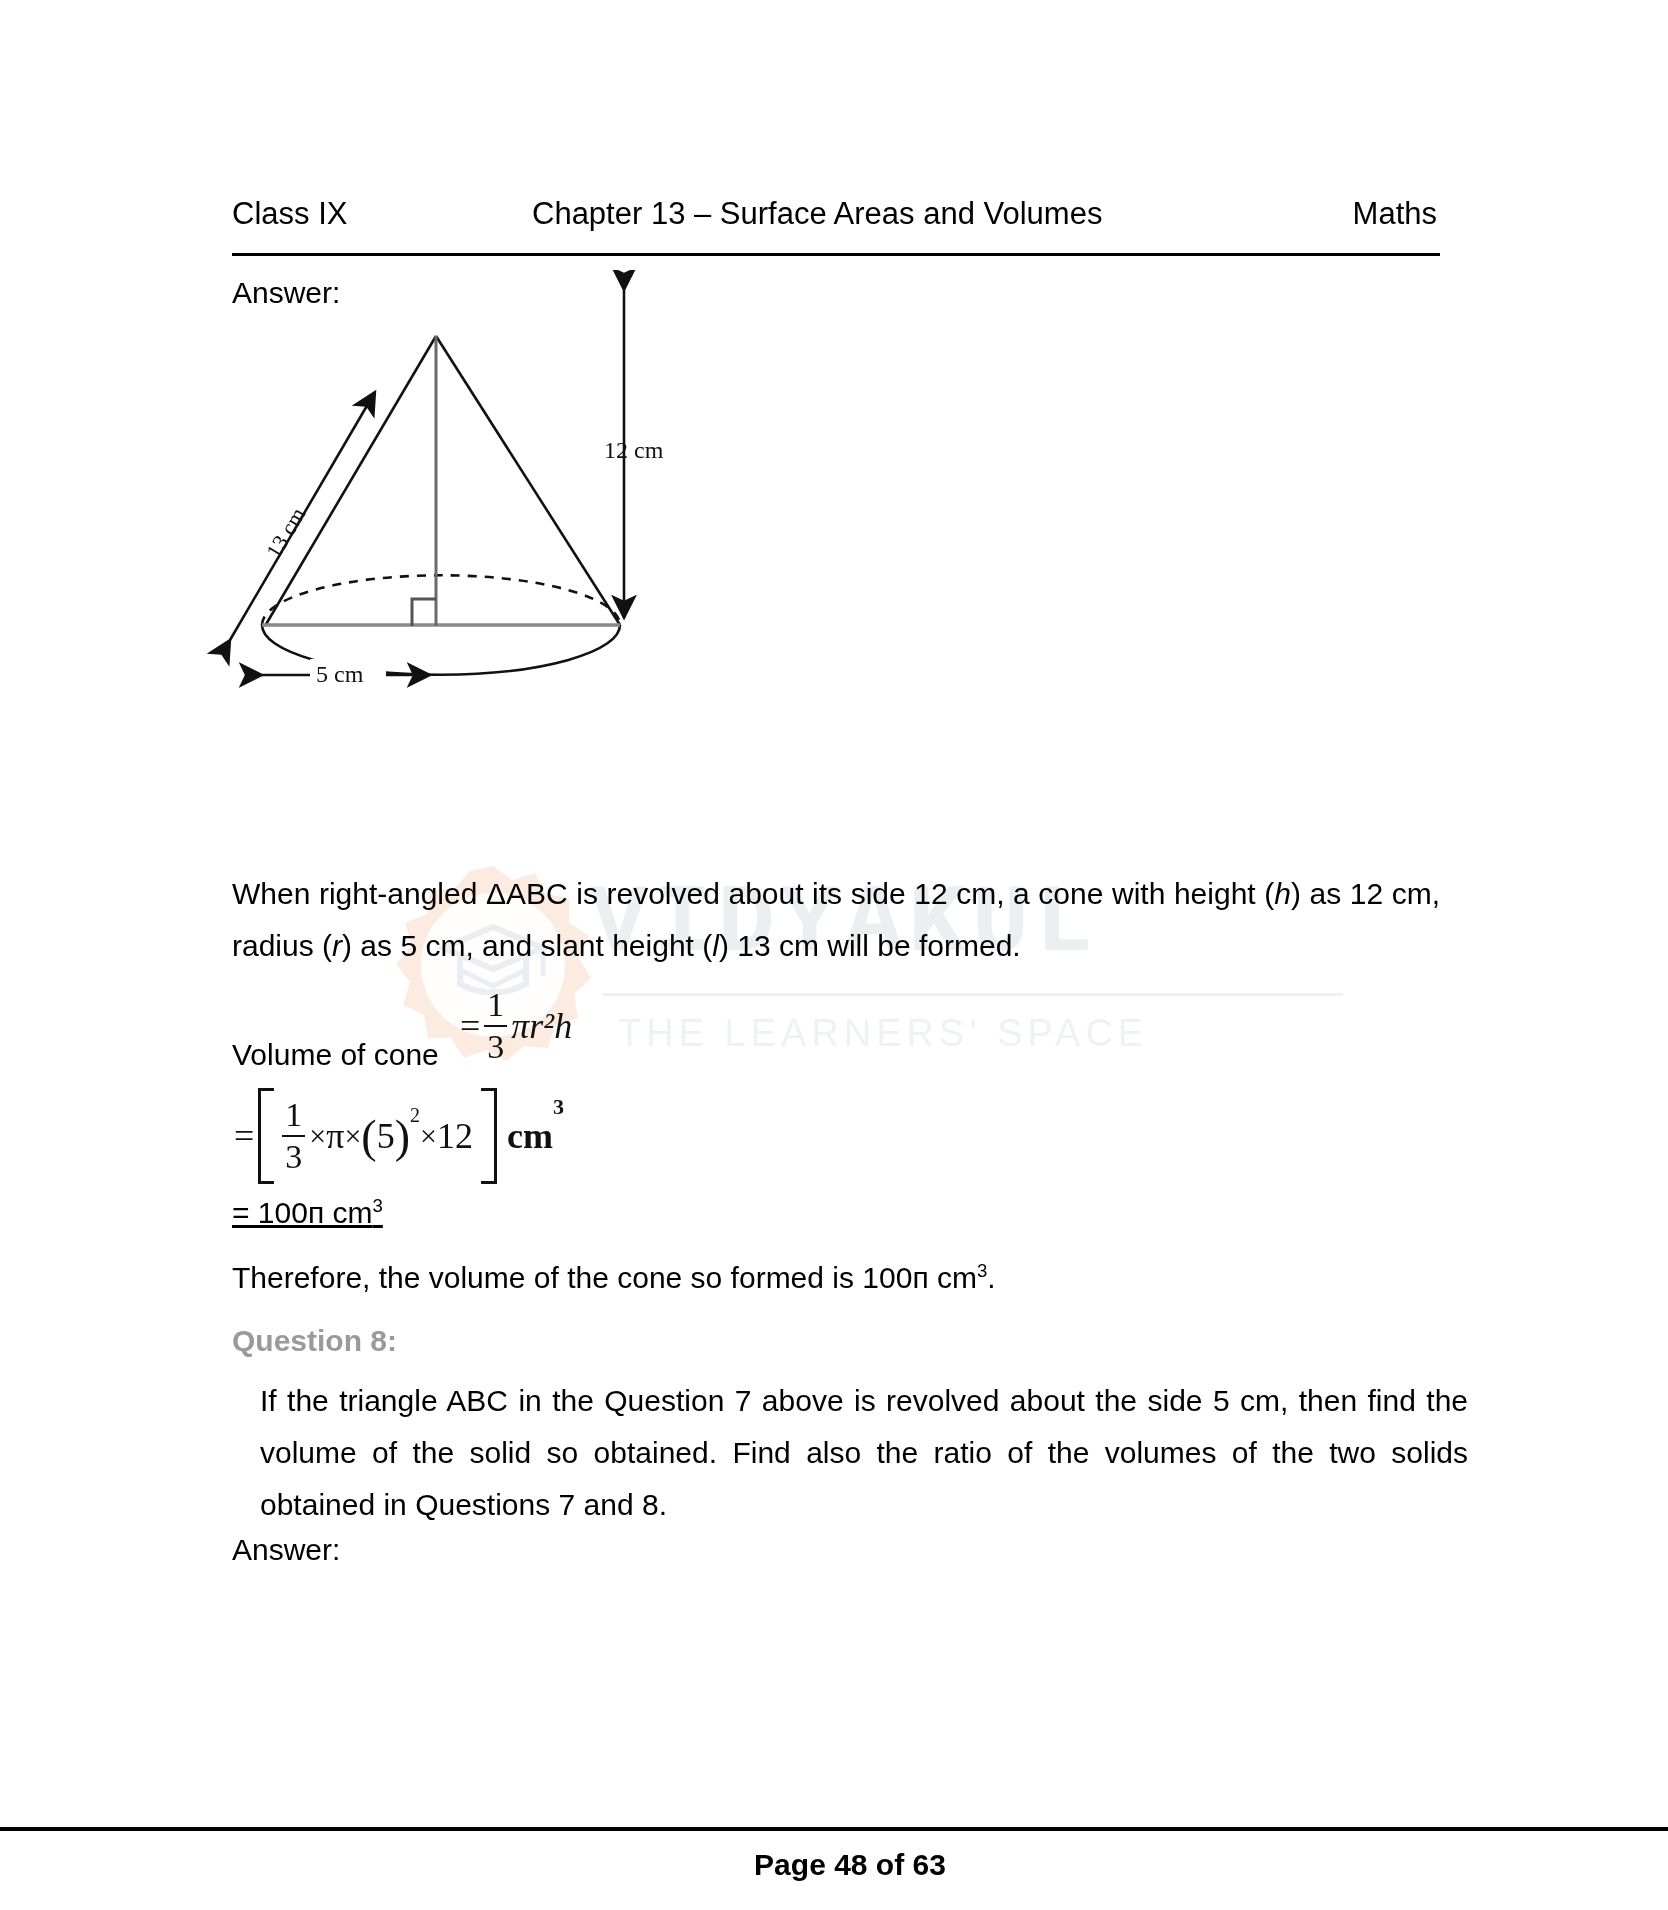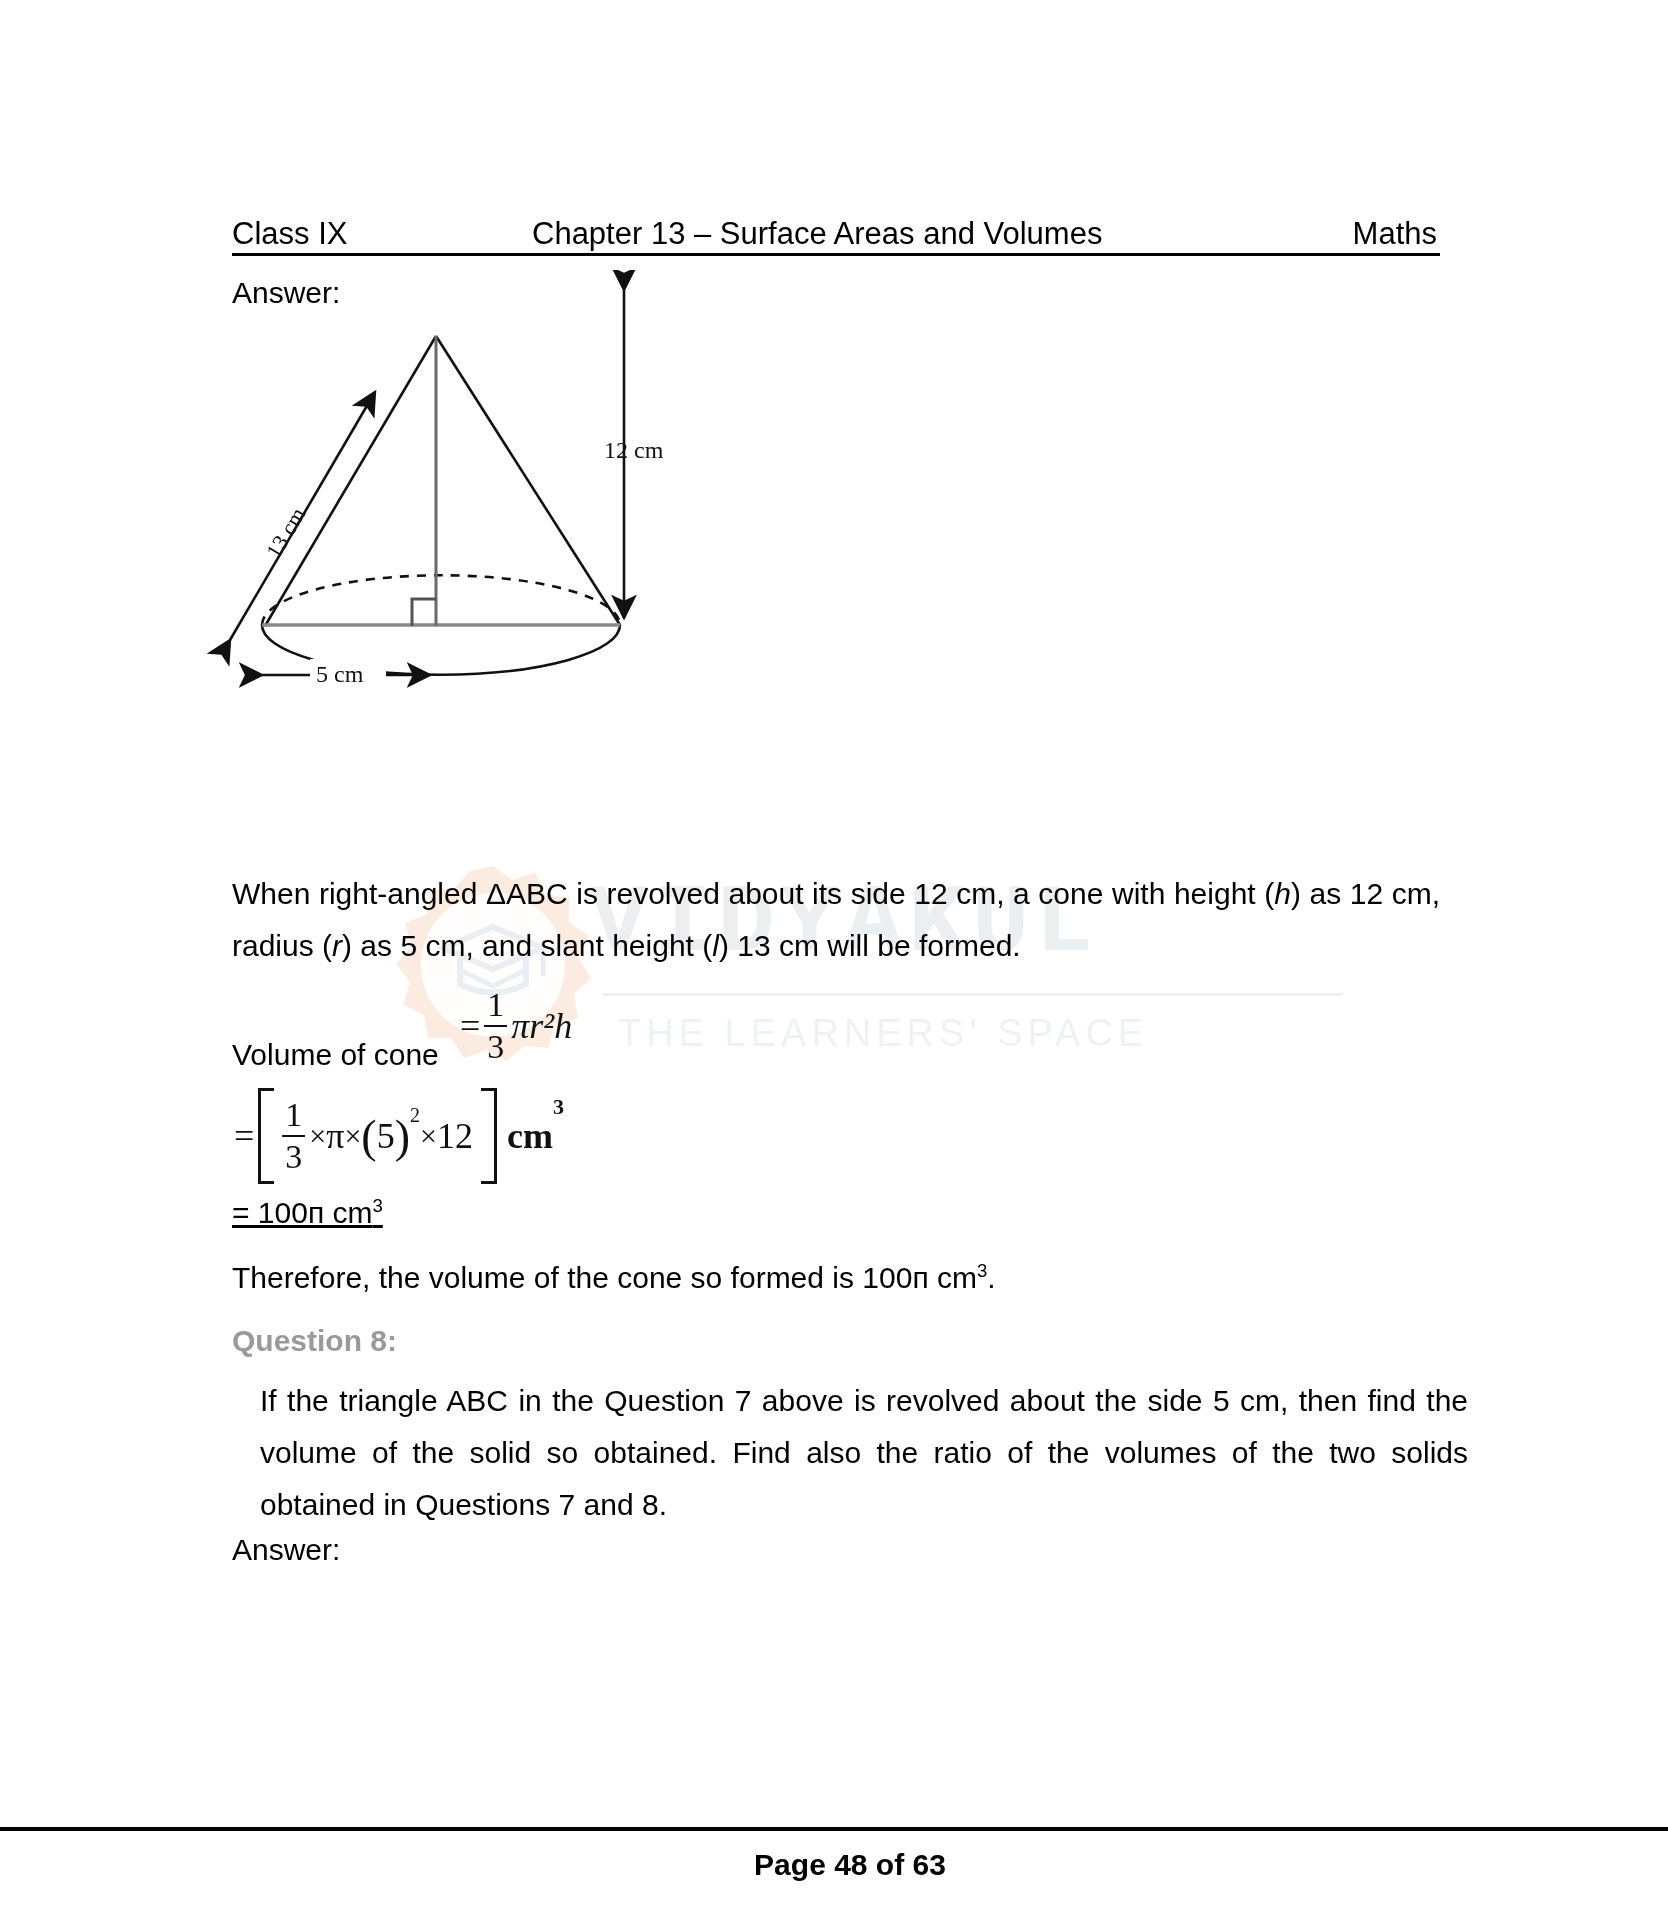--- a/index.html
+++ b/index.html
@@ -67,21 +67,21 @@
     letter-spacing: 5px;
     color: #eff2f4;
     white-space: nowrap;
     font-family: "Liberation Sans", sans-serif;
   }
 
   
   .header {
     position: absolute;
     left: 232px;
-    top: 216px;
+    top: 196px;
     width: 1205px;
     height: 46px;
     z-index: 3;
   }
   .header-rule {
     position: absolute;
     left: 232px;
     top: 253px;
     width: 1208px;
     height: 3px;

